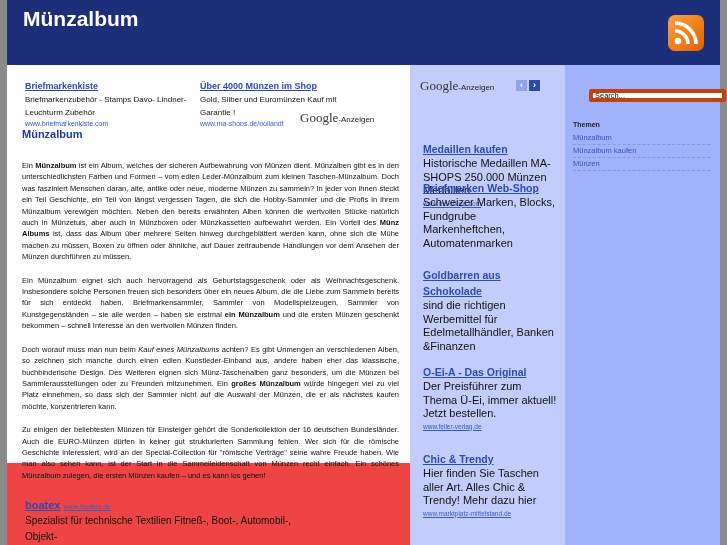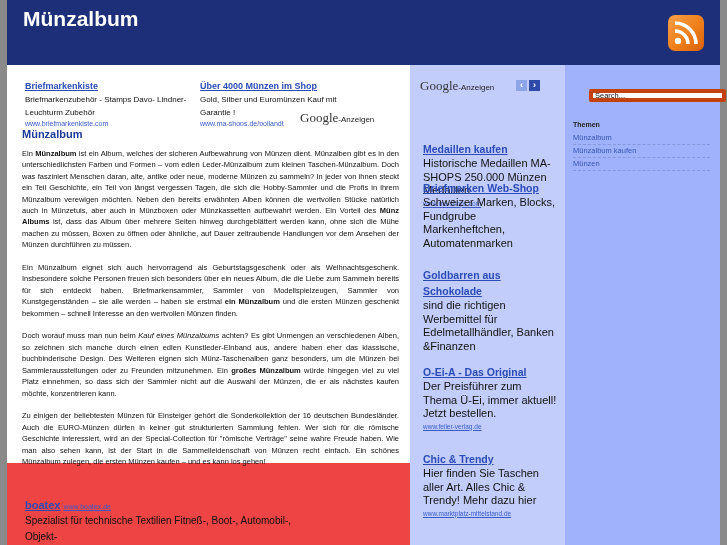--- a/index.html
+++ b/index.html
@@ -52,21 +52,21 @@
   .google-label b { font-family: "Liberation Serif", serif; font-size: 13px; font-weight: normal; color: #333; }
 
   .page-title {
     position: absolute; left: 15px; top: 63px;
     color: #1c3a98; font-size: 11px; font-weight: bold;
   }
   .article {
     position: absolute; left: 15px; top: 83px; width: 377px;
     font-size: 7.5px; line-height: 11.4px; color: #111; text-align: justify;
   }
-  .article p { margin-bottom: 11.4px; }
+  .article p { margin-bottom: 11.4px; margin-top: 12px; }
 
   .bottom-ad { position: absolute; left: 18px; top: 430px; width: 300px; }
   .bottom-ad .t { color: #2b4bb5; font-weight: bold; font-size: 11px; text-decoration: underline; }
   .bottom-ad .u { color: #3a5bc7; font-size: 7px; text-decoration: underline; margin-left: 3px; }
   .bottom-ad .d { color: #111; font-size: 10px; line-height: 16px; }
 
   
   .adcol-head { position: absolute; left: 10px; top: 13px; font-size: 8px; color: #222; }
   .adcol-head b { font-family: "Liberation Serif", serif; font-size: 13px; font-weight: normal; color: #333; }
   .nav-btn {

